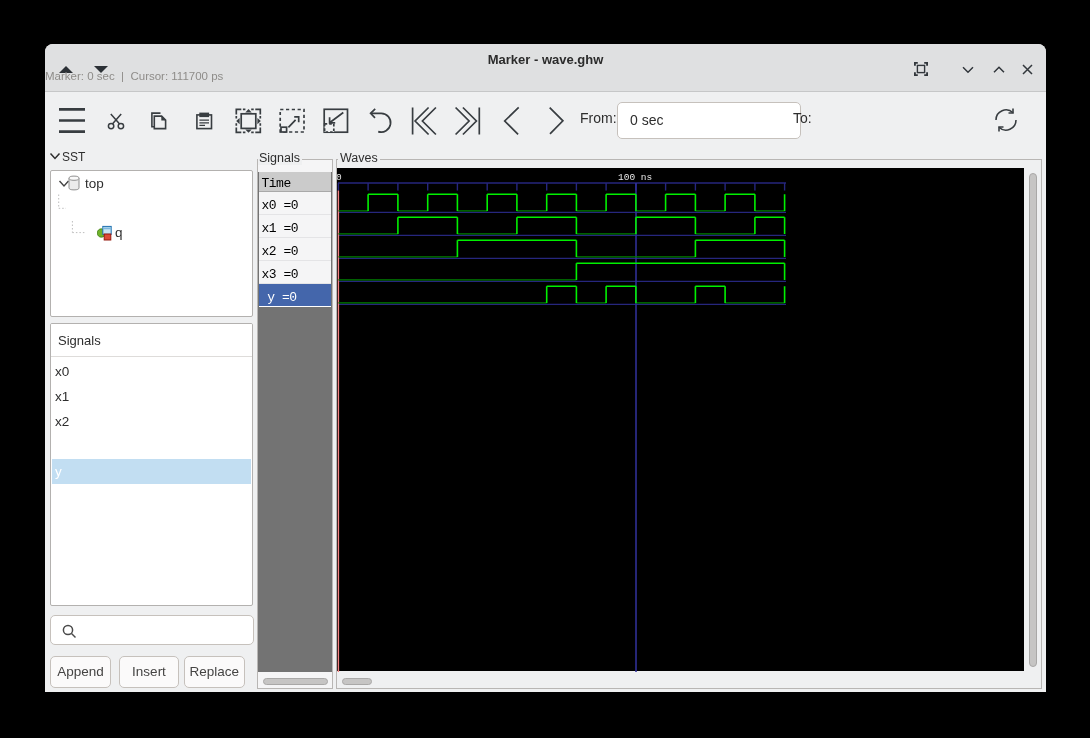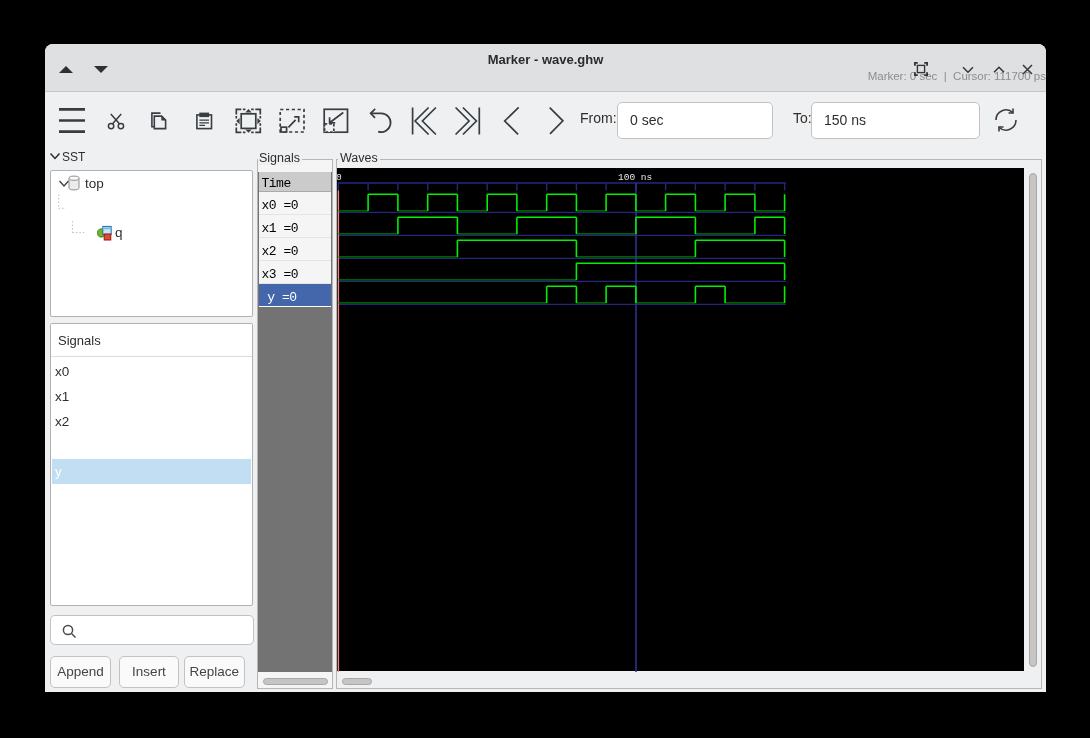--- a/index.html
+++ b/index.html
@@ -5,21 +5,21 @@
   html,body{margin:0;padding:0;background:#000;width:1090px;height:738px;overflow:hidden;}
   *{box-sizing:border-box;}
   body{font-family:"Liberation Sans",sans-serif;}
   #win{position:absolute;left:45px;top:44px;width:1001px;height:648px;background:#eff0f1;border-radius:8px 8px 0 0;overflow:hidden;}
   .abs{position:absolute;}
   
   #titlebar{position:absolute;left:0;top:0;width:1001px;height:48px;background:#dfe0e1;border-bottom:1px solid #c6c7c8;}
   .tri-up{position:absolute;left:14px;top:22px;width:0;height:0;border-left:7px solid transparent;border-right:7px solid transparent;border-bottom:7px solid #2c3136;}
   .tri-dn{position:absolute;left:49px;top:22px;width:0;height:0;border-left:7px solid transparent;border-right:7px solid transparent;border-top:7px solid #2c3136;}
   #title{position:absolute;left:0;top:8px;width:1001px;text-align:center;font-size:13px;font-weight:bold;color:#2b2b2b;}
-  #subtitle{position:absolute;left:0;top:25.5px;width:1001px;text-align:right;font-size:11.5px;color:#8e8c89;}
+  #subtitle{position:absolute;left:0;top:25.5px;width:1001px;text-align:left;font-size:11.5px;color:#8e8c89;}
   
   .entry{position:absolute;background:#fff;border:1px solid #c6c1bc;border-radius:5px;font-size:14px;color:#2e2e2e;line-height:35px;padding-left:12px;}
   
   #sstlabel{position:absolute;left:17px;top:106px;font-size:12px;color:#2e2e2e;}
   .box{position:absolute;background:#fff;border:1px solid #b3b1af;border-radius:2px;}
   #treebox{left:5px;top:126px;width:203px;height:147px;overflow:hidden;text-align:center;}
   #sigbox{left:5px;top:279px;width:203px;height:283px;overflow:hidden;}
   #sighead{position:absolute;left:0;top:0;width:201px;height:33px;border-bottom:1px solid #dedcda;font-size:13px;color:#2e2e2e;line-height:33px;padding-left:7px;background:#fff;}
   .srow{position:absolute;left:1px;width:199px;height:25px;font-size:13.5px;color:#2e2e2e;line-height:25px;padding-left:3px;}
   #searchbox{left:5px;top:571px;width:204px;height:30px;}
@@ -126,23 +126,22 @@
 
     <g>
         <path d="M473.7 15.4 L459.7 29 L473.1 42.4"></path>
       </g>
 
     <g>
         <path d="M504.7 15.7 L517.9 28.8 L505 41.9"></path>
       </g>
   </svg>
   <div class="abs" style="left:535px;top:49px;width:44px;height:51px;font-size:14px;color:#2e2e2e;line-height:51px;">From:</div>
-  <div class="entry" style="left:572px;top:58px;width:156px;height:37px;">0 sec</div>
+  <div class="entry" style="left:572px;top:58px;width:184px;height:37px;">0 sec</div>
   <div class="abs" style="left:748px;top:49px;width:30px;height:51px;font-size:14px;color:#2e2e2e;line-height:51px;">To:</div>
-  <div class="entry" style="left:766px;top:58px;width:169px;height:37px;">150 ns</div>
   <svg class="abs" style="left:946px;top:61px" width="30" height="30" viewBox="0 0 30 30" fill="none" stroke="#383d41" stroke-width="1.6">
     <path d="M25 15 a10 10 0 0 1 -17 7.2 M5 15 a10 10 0 0 1 17 -7.2"></path>
     <path d="M22 3.5 v4.5 h-4.5 M8 26.5 v-4.5 h4.5"></path>
   </svg>
 
   <svg class="abs" style="left:4px;top:107px" width="12" height="10" viewBox="0 0 12 10" fill="none" stroke="#2e2e2e" stroke-width="1.5">
       <path d="M1.5 2.5 L6 7.5 L10.5 2.5"></path>
     </svg>
   <div id="sstlabel">SST</div>
   <div class="box" id="treebox">

